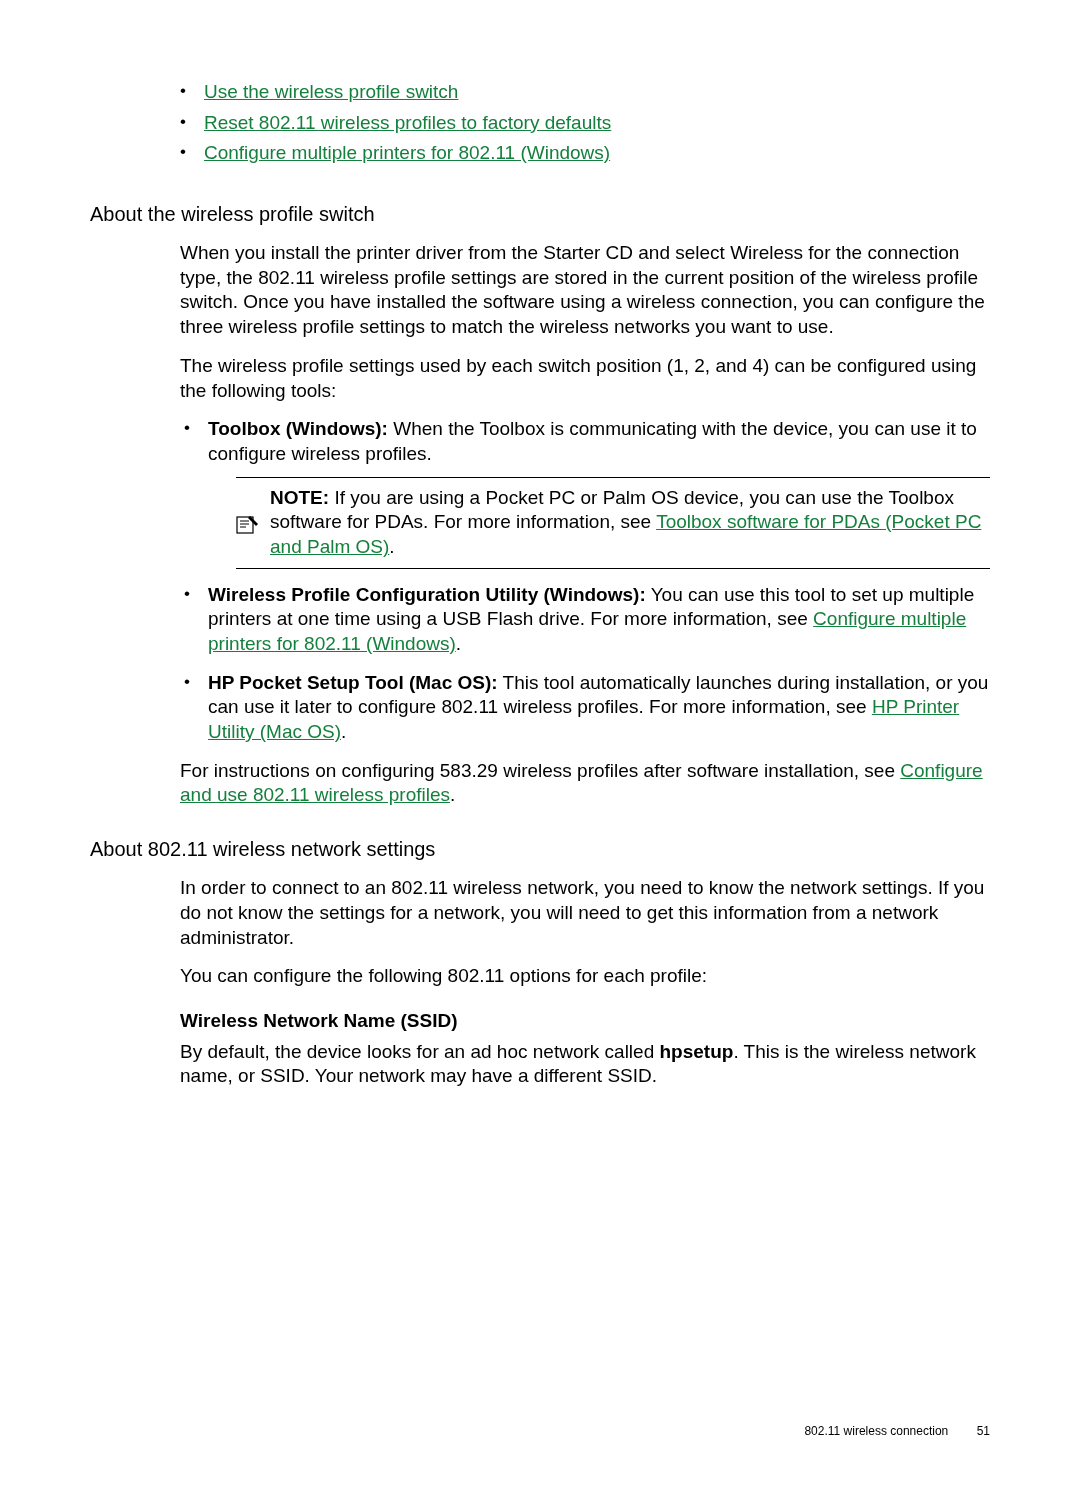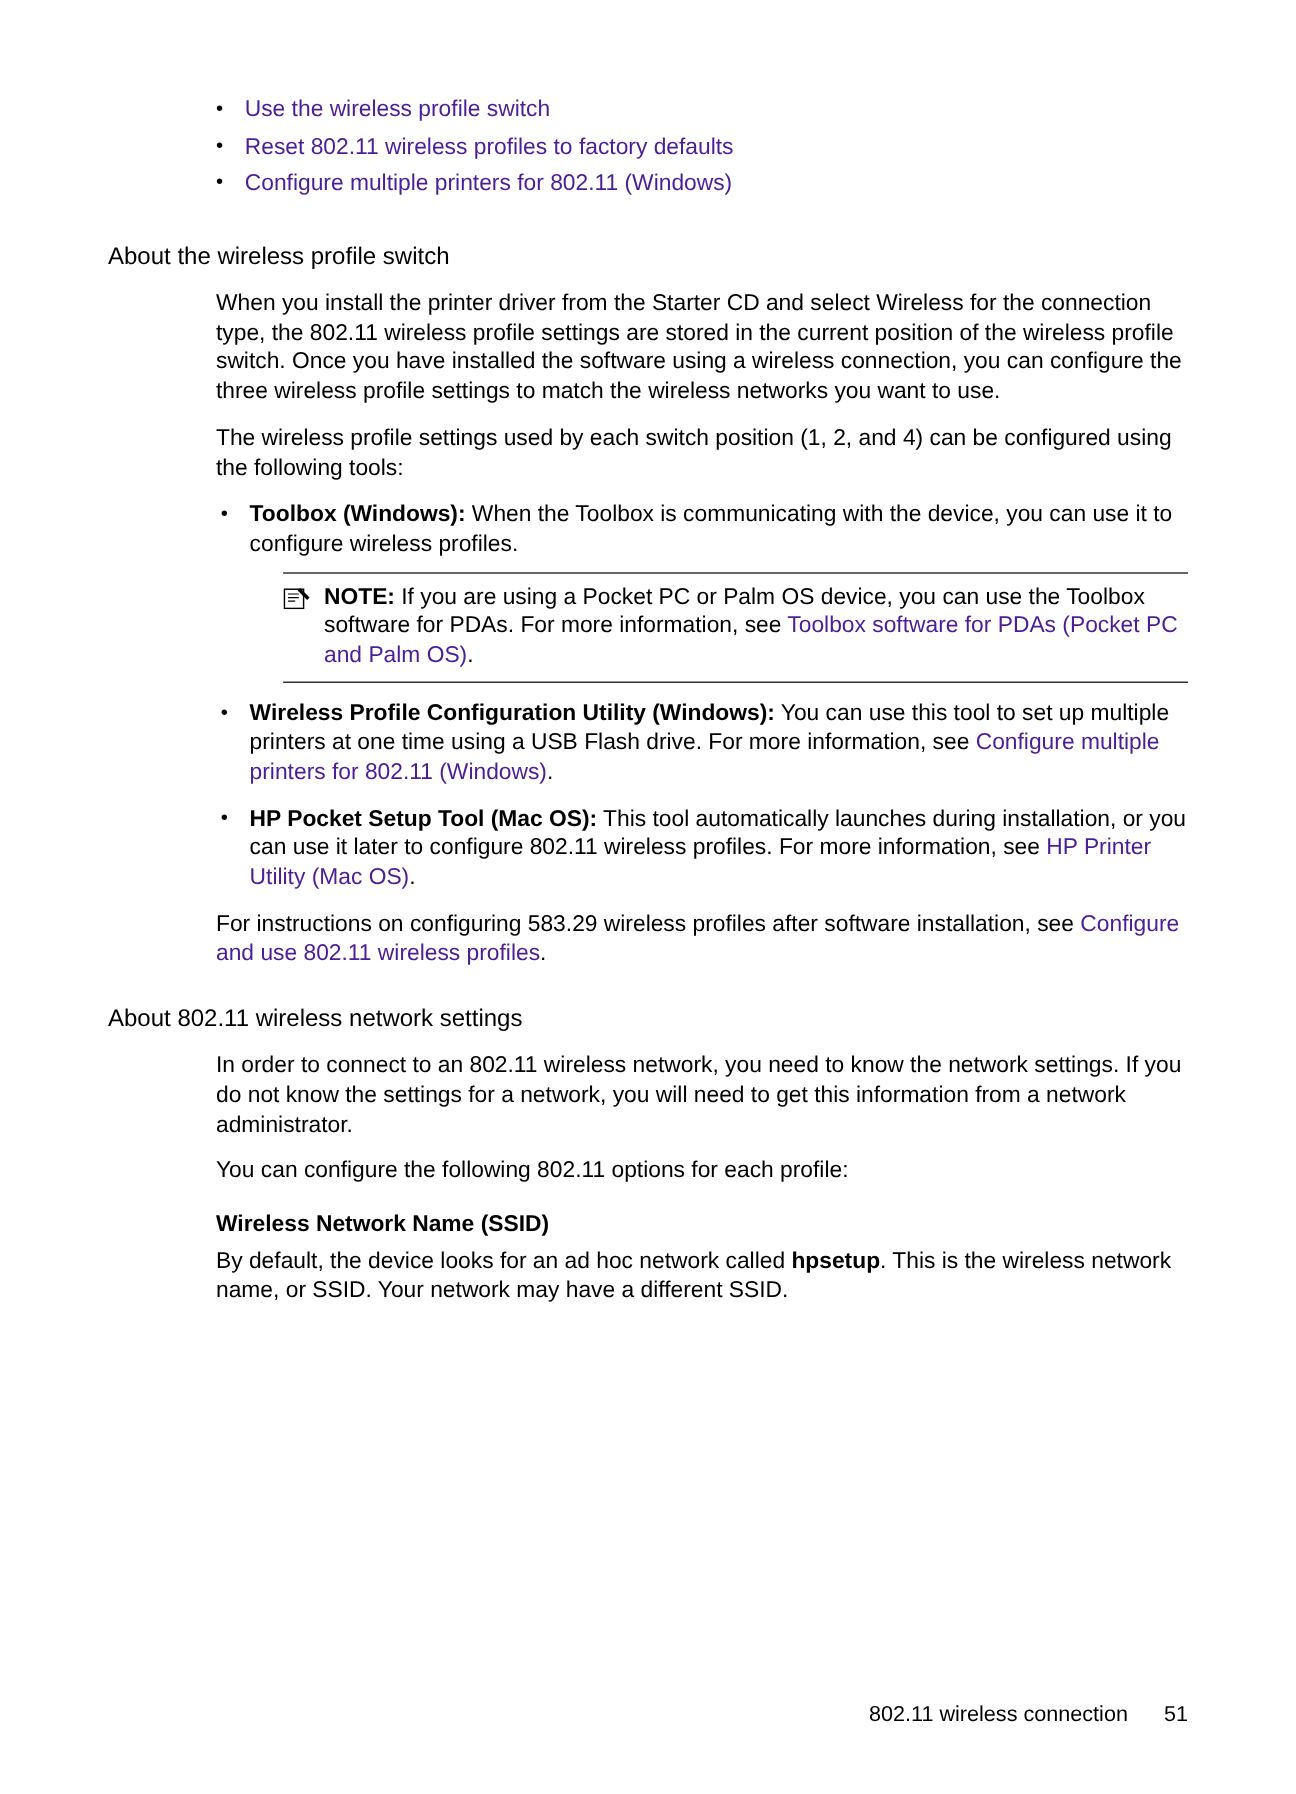--- a/index.html
+++ b/index.html
@@ -26,21 +26,22 @@
       display: flex;
       align-items: flex-start;
       margin-bottom: 6px;
     }
     .bullet {
       color: #000;
       margin-right: 18px;
       font-size: 17px;
     }
     a.doc-link {
-      color: #4c1d95;
+      color: #15803d;
+      text-decoration: underline;
       cursor: pointer;
     }
     h2.section-heading {
       font-size: 20px;
       font-weight: normal;
       margin-bottom: 14px;
       margin-left: 0;
     }
     .body-block {
       margin-left: 90px;
@@ -68,42 +69,42 @@
       font-weight: bold;
     }
     .note-box {
       border-top: 1.5px solid #000;
       border-bottom: 1.5px solid #000;
       padding: 8px 0 8px 0;
       margin-top: 10px;
       margin-left: 28px;
       margin-bottom: 2px;
       display: flex;
-      align-items: flex-start;
+      align-items: center;
     }
     .note-icon {
       flex-shrink: 0;
       width: 24px;
       height: 20px;
       margin-right: 10px;
       margin-top: 2px;
     }
     .note-text {
       flex: 1;
     }
     .sub-heading {
       font-weight: bold;
       margin-bottom: 6px;
       margin-top: 20px;
     }
     .footer {
       position: absolute;
       bottom: 55px;
       right: 90px;
-      font-size: 18px;
+      font-size: 12px;
     }
     .footer .page-num {
       margin-left: 25px;
     }
     .section-gap {
       margin-top: 28px;
     }
   </style>
 </head>
 <body>

